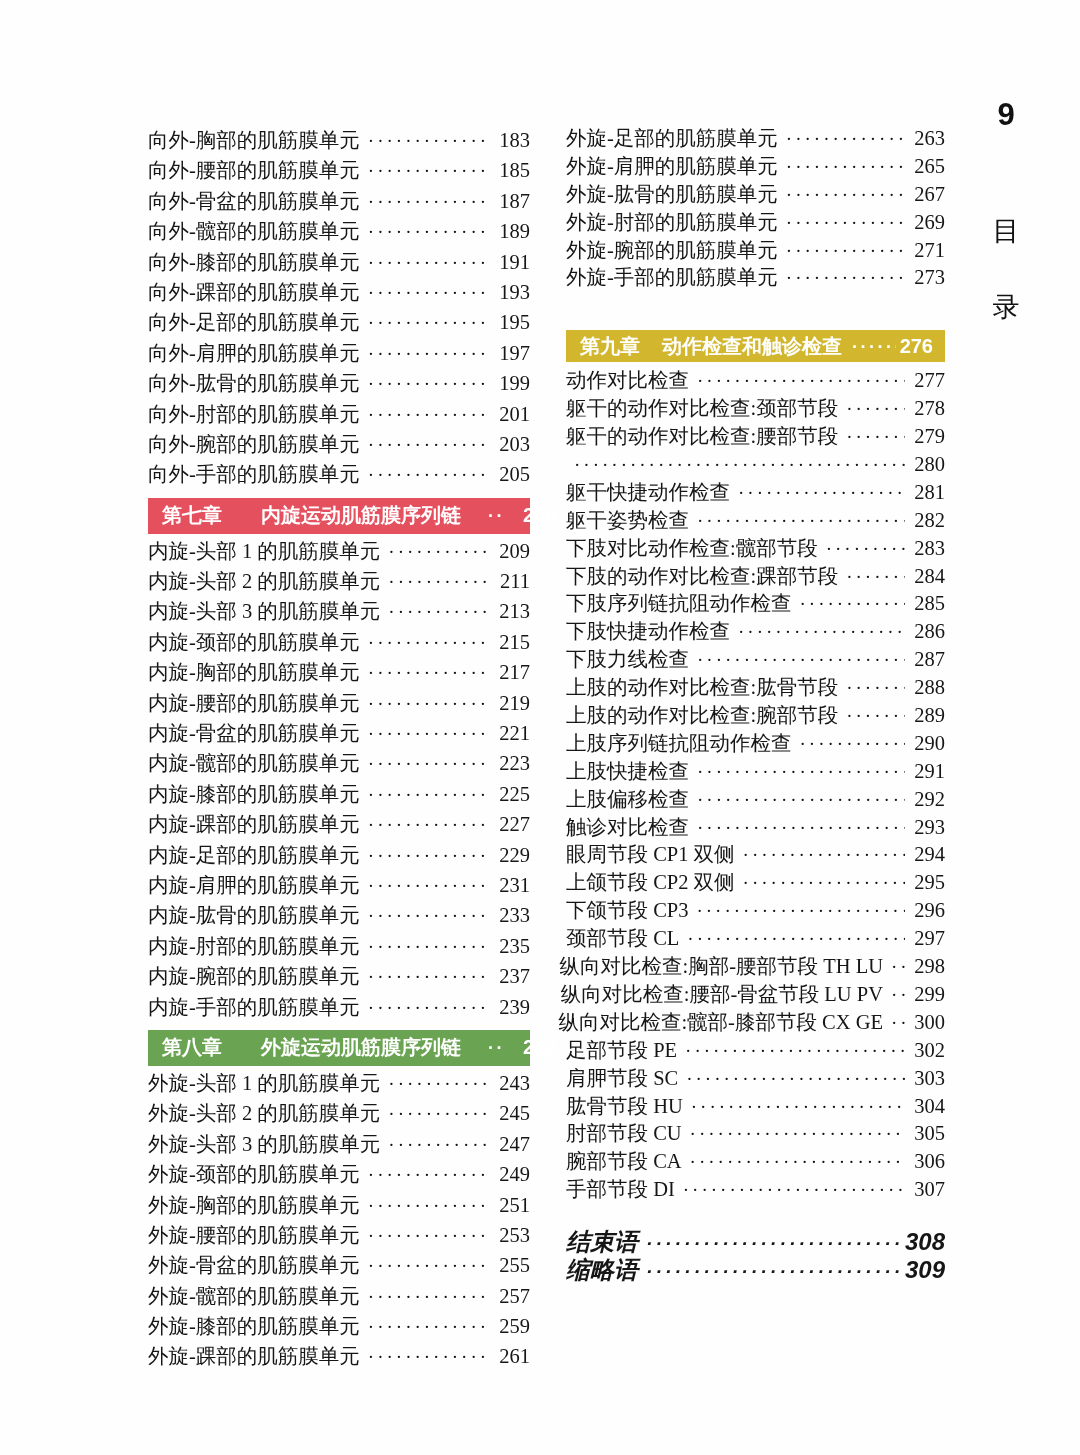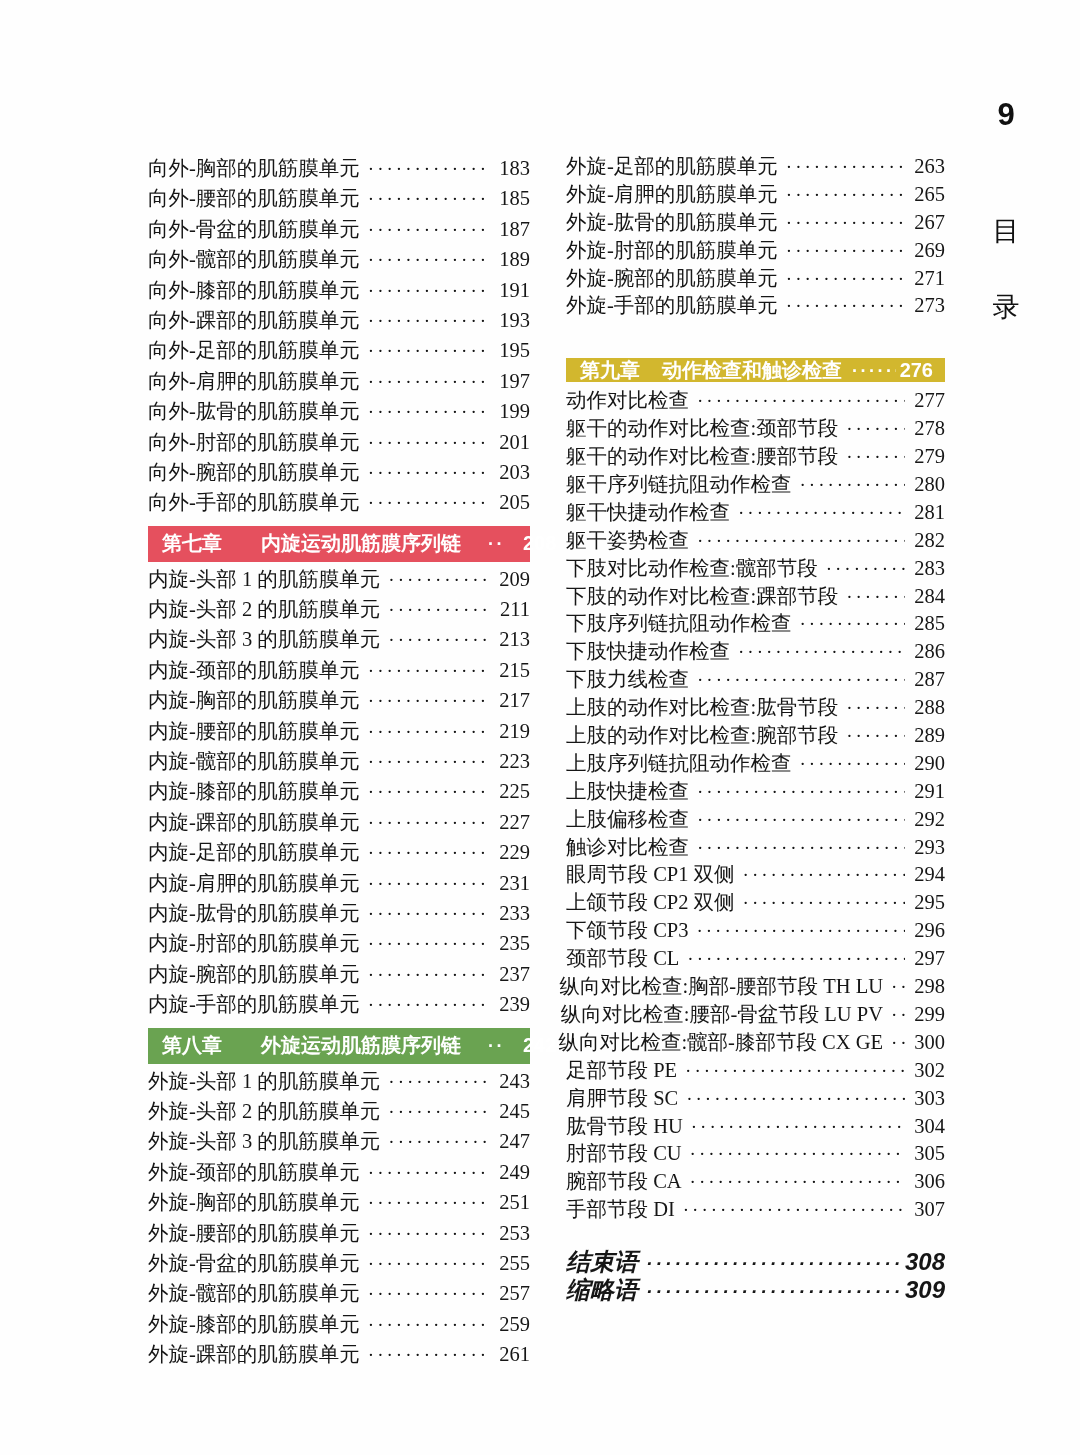--- a/index.html
+++ b/index.html
@@ -6,21 +6,21 @@
   body {
     width:1080px; height:1455px;
     background:#ffffff;
     font-family:"Liberation Serif","DejaVu Serif",serif;
     color:#161616;
     overflow:hidden;
   }
   .page { position:relative; width:1080px; height:1455px; background:#fefefe; }
 
   
-  .columns { position:absolute; left:148px; top:125px; display:flex; gap:36px; align-items:flex-start;margin-top:28px; }
+  .columns { position:absolute; left:148px; top:125px; display:flex; gap:36px; align-items:flex-start; }
   .col { display:flex; flex-direction:column; }
   .col-left  { width:382px; }
   .col-right { width:379px; }
 
   
   .row { display:flex; align-items:baseline; font-size:20.5px; }
   .col-left  .row { height:30.4px; line-height:30.4px; }
   .col-right .row { height:27.9px; line-height:27.9px;justify-content:flex-end; }
   .title { white-space:nowrap; flex:0 0 auto; }
   .dots {
@@ -36,21 +36,21 @@
   
   .chapter {
     display:flex; align-items:center;
     height:36px; padding:0 12px 0 14px;
     color:#ffffff;
     font-family:"Liberation Sans","DejaVu Sans",sans-serif;
     font-weight:bold; font-size:20px;
     box-sizing:border-box;
   }
   .col-left  .chapter { margin:8px 0 2px 0;gap:17px; }
-  .col-right .chapter { margin:38px 0 5px 0; height:24px; }
+  .col-right .chapter { margin:38px 0 5px 0; height:32px; }
   .ch-label { flex:0 0 auto; }
   .ch-title { flex:0 0 auto; margin-left:22px; white-space:nowrap; }
   .chapter .dots { margin:0 4px 0 10px; }
   .chapter .dots::after { letter-spacing:2.5px; font-size:18px; }
   .ch-page { flex:0 0 auto; }
 
   
   .block.bold { margin-top:24px; }
   .block.bold .row {
     font-family:"Liberation Sans","DejaVu Sans",sans-serif;
@@ -180,20 +180,25 @@
             <span class="title">内旋-胸部的肌筋膜单元</span>
             <span class="dots"></span>
             <span class="pagenum">217</span>
           </div>
           <div class="row">
             <span class="title">内旋-腰部的肌筋膜单元</span>
             <span class="dots"></span>
             <span class="pagenum">219</span>
           </div>
           <div class="row">
+            <span class="title">内旋-骨盆的肌筋膜单元</span>
+            <span class="dots"></span>
+            <span class="pagenum">221</span>
+          </div>
+          <div class="row">
             <span class="title">内旋-髋部的肌筋膜单元</span>
             <span class="dots"></span>
             <span class="pagenum">223</span>
           </div>
           <div class="row">
             <span class="title">内旋-膝部的肌筋膜单元</span>
             <span class="dots"></span>
             <span class="pagenum">225</span>
           </div>
           <div class="row">
@@ -340,21 +345,20 @@
             <span class="title">躯干的动作对比检查:颈部节段</span>
             <span class="dots"></span>
             <span class="pagenum">278</span>
           </div>
           <div class="row">
             <span class="title">躯干的动作对比检查:腰部节段</span>
             <span class="dots"></span>
             <span class="pagenum">279</span>
           </div>
           <div class="row">
-            <span class="title">躯干序列链抗阻动作检查</span>
             <span class="dots"></span>
             <span class="pagenum">280</span>
           </div>
           <div class="row">
             <span class="title">躯干快捷动作检查</span>
             <span class="dots"></span>
             <span class="pagenum">281</span>
           </div>
           <div class="row">
             <span class="title">躯干姿势检查</span>

